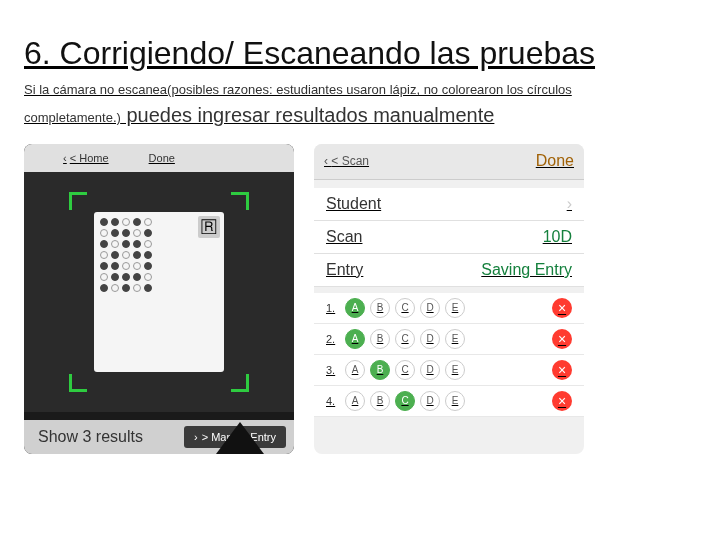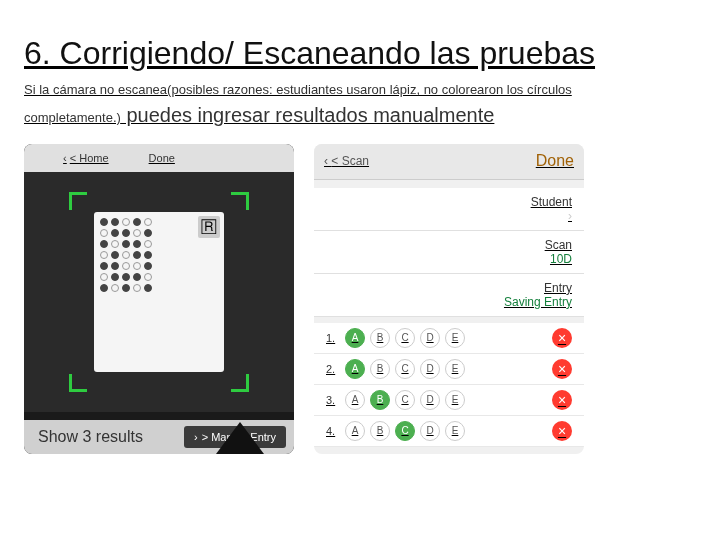--- a/index.html
+++ b/index.html
@@ -237,22 +237,21 @@
       background: #fff;
       margin: 8px 0 0 0;
     }
 
     .form-row {
       display: flex;
       align-items: flex-end;
       justify-content: space-between;
       padding: 7px 12px;
       border-bottom: 1px solid #e0e0e0;
-      font-size: 12px;
-      flex-direction: column;
+      font-size: 16px;
     }
 
     .form-label {
       color: #333;
       font-weight: 500;
     }
 
     .form-value {
       color: #15803d;
     }

